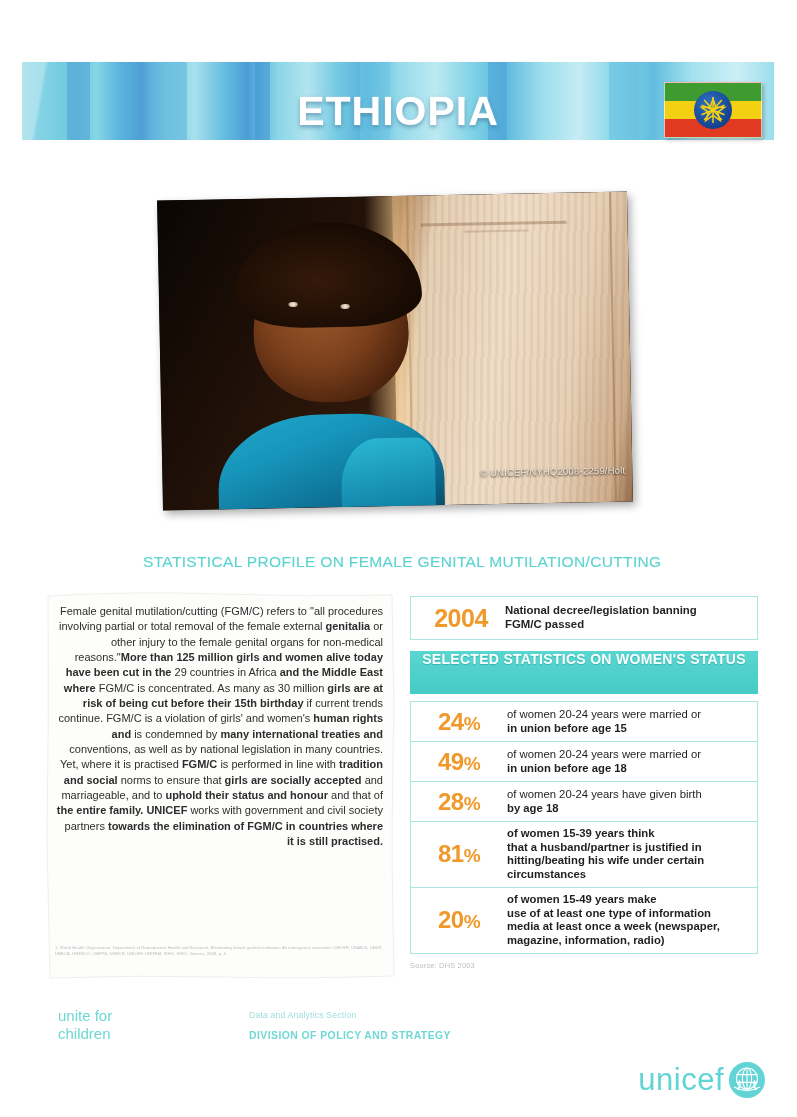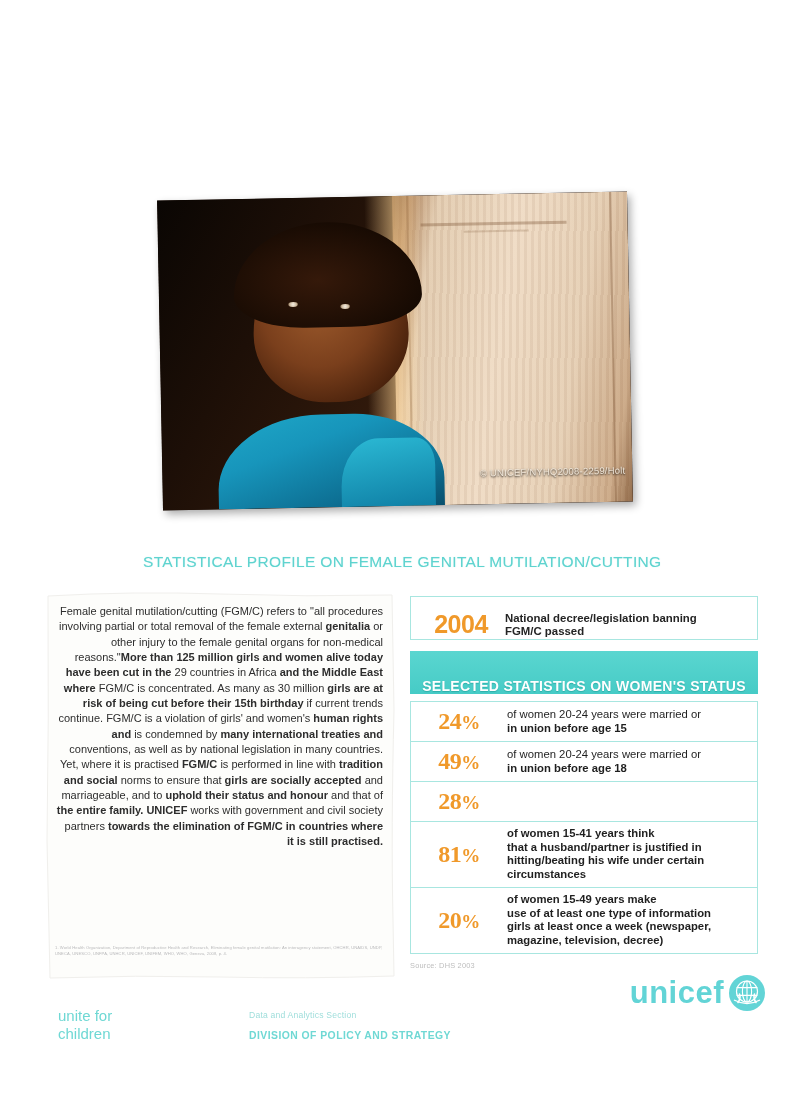--- a/index.html
+++ b/index.html
@@ -129,81 +129,109 @@
   .footnote{
     position:absolute;left:11px;top:353px;width:330px;
     font-size:4.1px;line-height:5.6px;color:#b9b9bb;
     letter-spacing:.1px;
   }
 
   
   .stat-col{position:absolute;left:410px;top:596px;width:348px;}
   .law-box{
     border:1.4px solid #a8e6e0;background:#ffffff;
-    height:44px;display:flex;align-items:flex-end;padding:0 6px;
+    height:44px;display:flex;align-items:center;padding:0 6px;
     box-sizing:border-box;
   }
   .law-year{
     width:88px;text-align:center;flex:none;
     font-size:25px;font-weight:bold;color:#f0992a;
     letter-spacing:-.5px;
   }
   .law-text{font-size:11.4px;line-height:13.6px;color:#242424;font-weight:bold;}
 
   .stats-head{
     margin-top:11px;height:43px;
     background:linear-gradient(180deg,#5ad6d0,#46cbc6);
-    display:flex;align-items:flex-end;justify-content:center;
+    display:flex;align-items:flex-start;justify-content:center;
   }
   .stats-head span{
     font-size:14px;font-weight:bold;color:#ffffff;letter-spacing:.3px;
     text-shadow:0 1px 1px rgba(0,120,115,.35);
   }
   .stats-table{margin-top:7px;border:1.4px solid #a8e6e0;border-bottom:none;background:#fff;}
   .stat-row{
     display:flex;align-items:center;
     border-bottom:1.4px solid #a8e6e0;
     min-height:40px;padding:5px 6px 5px 0;box-sizing:border-box;
   }
   .stat-pct{
     width:96px;flex:none;text-align:center;
-    font-size:24px;font-weight:bold;color:#f0992a;letter-spacing:-.5px;font-family:Liberation Serif, serif;
+    font-size:24px;font-weight:bold;color:#f0992a;letter-spacing:-.5px;
   }
   .stat-pct .sym{font-size:19px;}
   .stat-text{font-size:11.3px;line-height:13.7px;color:#1f1f1f;font-weight:bold;}
   .stat-text .thin{font-weight:normal;}
   .source{
     margin-top:7px;font-size:7.4px;color:#bdbdbd;letter-spacing:.2px;
   }
 
   
   .unite{
     position:absolute;left:58px;top:1007px;
     font-size:15px;line-height:17.5px;color:#6fd8d4;
   }
   .div-block{
     position:absolute;left:249px;top:1010px;width:320px;text-align:left;
   }
   .div-small{font-size:8.6px;color:#9fdedb;letter-spacing:.2px;}
   .div-big{font-size:10.4px;color:#6fd8d4;letter-spacing:.45px;font-weight:bold;margin-top:10px;}
   .unicef-logo{
-    position:absolute;right:30px;top:973px;
-    display:flex;align-items:center;font-weight:bold;
+    position:absolute;right:30px;top:1060px;
+    display:flex;align-items:center;
   }
   .unicef-word{
     font-size:31px;color:#62d4d6;letter-spacing:.5px;
     font-family:"Liberation Sans",sans-serif;
   }
   .unicef-mark{margin-left:3px;}
 </style>
 </head>
 <body>
 
 <div class="page">
 
+  <div class="banner">
+    <div class="banner-bg"></div>
+    <div class="banner-streak" style="left:6%;width:3%;background:#4f9fd6;"></div>
+    <div class="banner-streak" style="left:17%;width:5%;background:#5cb3dc;"></div>
+    <div class="banner-streak" style="left:31%;width:2%;background:#3f93d1;"></div>
+    <div class="banner-streak" style="left:45%;width:4%;background:#6ec6e1;"></div>
+    <div class="banner-streak" style="left:62%;width:2.5%;background:#4aa3d8;"></div>
+    <div class="banner-streak" style="left:78%;width:4%;background:#66c0e0;"></div>
+
+    <svg class="banner-torn" viewBox="0 0 752 22" preserveAspectRatio="none">
+      <path d="M0,22 L0,12 Q14,6 28,11 T58,10 Q76,17 94,11 T128,13 Q148,5 168,12
+               T204,9 Q224,16 246,10 T286,13 Q306,4 328,11 T366,9 Q388,16 410,11
+               T448,13 Q470,5 492,12 T530,9 Q552,17 576,10 T614,13 Q636,4 660,11
+               T700,10 Q726,16 752,9 L752,22 Z" fill="#ffffff"></path>
+    </svg>
+
+    <div class="banner-title">ETHIOPIA</div>
+
+    <div class="flag">
+      <div class="flag-disc"></div>
+      <svg class="flag-star" width="34" height="34" viewBox="0 0 34 34">
+        <g stroke="#f3d112" stroke-width="1.5" fill="none">
+          <path d="M17 4 L17 30 M5.5 12.3 L28.5 21.7 M28.5 12.3 L5.5 21.7 M8.2 27 L25.8 7 M25.8 27 L8.2 7"></path>
+        </g>
+        <polygon points="17,6 19.8,14.2 28.4,14.2 21.5,19.3 24.1,27.5 17,22.4 9.9,27.5 12.5,19.3 5.6,14.2 14.2,14.2" fill="none" stroke="#f3d112" stroke-width="1.6"></polygon>
+      </svg>
+    </div>
+  </div>
 
   <div class="photo-wrap">
     <div class="ph-dark"></div>
     <div class="ph-wall">
       <div class="ph-wall-line" style="left:6%;top:0;width:2px;height:100%;"></div>
       <div class="ph-wall-line" style="right:7%;top:0;width:2px;height:100%;"></div>
       <div class="ph-wall-line" style="left:12%;top:9%;width:62%;height:3px;"></div>
       <div class="ph-wall-line" style="left:30%;top:11.5%;width:28%;height:2px;opacity:.6;"></div>
     </div>
     <div class="ph-glow"></div>
@@ -253,37 +281,41 @@
         </div>
         <div class="stat-row">
           <div class="stat-pct">49<span class="sym">%</span></div>
           <div class="stat-text">
             <div class="thin">of women 20-24 years were married or</div>
             <div>in union before age 18</div>
           </div>
         </div>
         <div class="stat-row">
           <div class="stat-pct">28<span class="sym">%</span></div>
+          <div class="stat-text">
+            <div class="thin">of women 20-24 years have given birth</div>
+            <div>by age 18</div>
+          </div>
         </div>
         <div class="stat-row">
           <div class="stat-pct">81<span class="sym">%</span></div>
           <div class="stat-text">
-            <div>of women 15-41 years think</div>
+            <div>of women 15-39 years think</div>
             <div>that a husband/partner is justified in</div>
             <div>hitting/beating his wife under certain</div>
             <div>circumstances</div>
           </div>
         </div>
         <div class="stat-row">
           <div class="stat-pct">20<span class="sym">%</span></div>
           <div class="stat-text">
             <div>of women 15-49 years  make</div>
             <div>use of at least one type of information</div>
-            <div>girls at least once a week (newspaper,</div>
-            <div>magazine, television, decree)</div>
+            <div>media at least once a week (newspaper,</div>
+            <div>magazine, information, radio)</div>
           </div>
         </div>
       </div>
 
     <div class="source">Source: DHS 2003</div>
   </div>
 
   <div class="unite">
     <div>unite for</div>
     <div>children</div>

